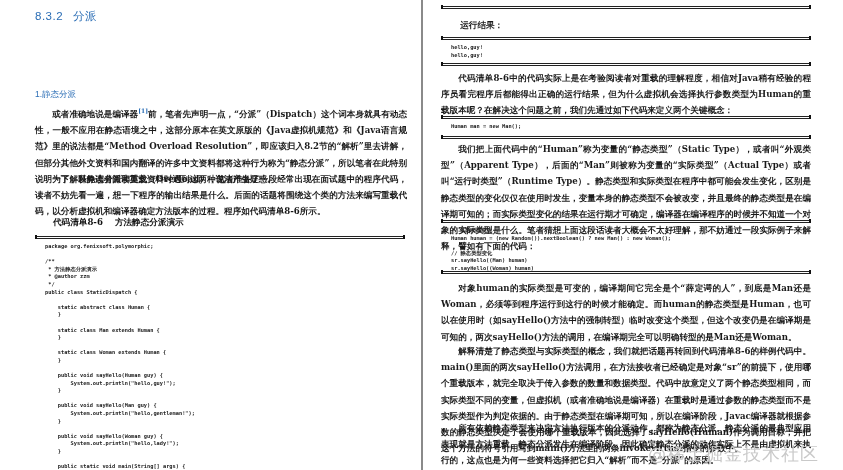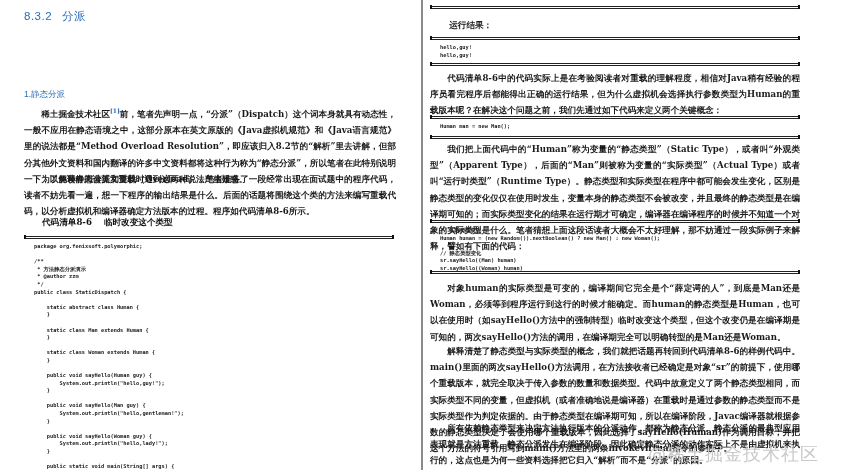--- a/index.html
+++ b/index.html
@@ -1,18 +1,18 @@
 <!DOCTYPE html>
 <html><head>
 <meta charset="utf-8">
 <style>
   html, body { margin: 0; padding: 0; background: #ffffff; }
   body { width: 843px; height: 470px; overflow: hidden; position: relative;
          font-family: "DejaVu Serif", "Liberation Serif", serif; color: #111; }
-  .page { position: absolute; top: 0; height: 470px; background: #fff; overflow: hidden; }
+  .page { position: absolute; top: 0; height: 470px; background: #fff; overflow: hidden; margin-left: 11px; }
   #left-page { left: 0; width: 421px; }
   #right-page { left: 423px; width: 420px; border-radius: 20px; }
   .divider { position: absolute; left: 421px; top: 0; width: 2px; height: 470px; background: #8a8a8a; }
 
   .heading { position: absolute; color: #2a6db5; font-family: "Liberation Sans", sans-serif; }
   .sec-title { left: 24px; top: 9px; font-size: 11.5px; letter-spacing: 0.5px; }
   .sec-title .num { margin-right: 10px; }
   .sub-title { left: 24px; top: 89px; font-size: 8.5px; font-weight: normal; }
 
   .para { position: absolute; font-size: 8.6px; line-height: 16.2px; text-align: justify;
@@ -36,26 +36,26 @@
 <body>
 
 <div id="left-page" class="page">
   <div class="heading sec-title">
     <span class="num">8.3.2</span><span>分派</span>
   </div>
 
 
   <div class="heading sub-title">1.静态分派</div>
 
-  <p class="para" style="left:24px; top:106px; width:372px;"><span>稀土掘金技术社区</span><sup>[1]</sup><span>前，笔者先声明一点，“分派”（Dispatch）这个词本身就具有动态性，一般不应用在静态语境之中，这部分原本在英文原版的《Java虚拟机规范》和《Java语言规范》里的说法都是“Method Overload Resolution”，即应该归入8.2节的“解析”里去讲解，但部分其他外文资料和国内翻译的许多中文资料都将这种行为称为“静态分派”，所以笔者在此特别说明一下，以免读者阅读英文资料时遇到这两种说法产生疑惑。</span></p>
+  <p class="para" style="left:24px; top:106px; width:372px;"><span>或者准确地说是编译器</span><sup>[1]</sup><span>前，笔者先声明一点，“分派”（Dispatch）这个词本身就具有动态性，一般不应用在静态语境之中，这部分原本在英文原版的《Java虚拟机规范》和《Java语言规范》里的说法都是“Method Overload Resolution”，即应该归入8.2节的“解析”里去讲解，但部分其他外文资料和国内翻译的许多中文资料都将这种行为称为“静态分派”，所以笔者在此特别说明一下，以免读者阅读英文资料时遇到这两种说法产生疑惑。</span></p>
 
   <p class="para" style="left:24px; top:171px; width:372px;">为了解释静态分派和重载（Overload），笔者准备了一段经常出现在面试题中的程序代码，读者不妨先看一遍，想一下程序的输出结果是什么。后面的话题将围绕这个类的方法来编写重载代码，以分析虚拟机和编译器确定方法版本的过程。程序如代码清单8-6所示。</p>
 
   <div class="listing-caption">
-    <span class="cap-num">代码清单8-6</span><span>临时改变这个类型</span>
+    <span class="cap-num">代码清单8-6</span><span>方法静态分派演示</span>
   </div>
 
   <div class="rule" style="left:24px; top:236px; width:370px;"></div>
   <pre class="code" style="left:34px; top:243px;">package org.fenixsoft.polymorphic;
 
 /**
  * 方法静态分派演示
  * @author zzm
  */
 public class StaticDispatch {

